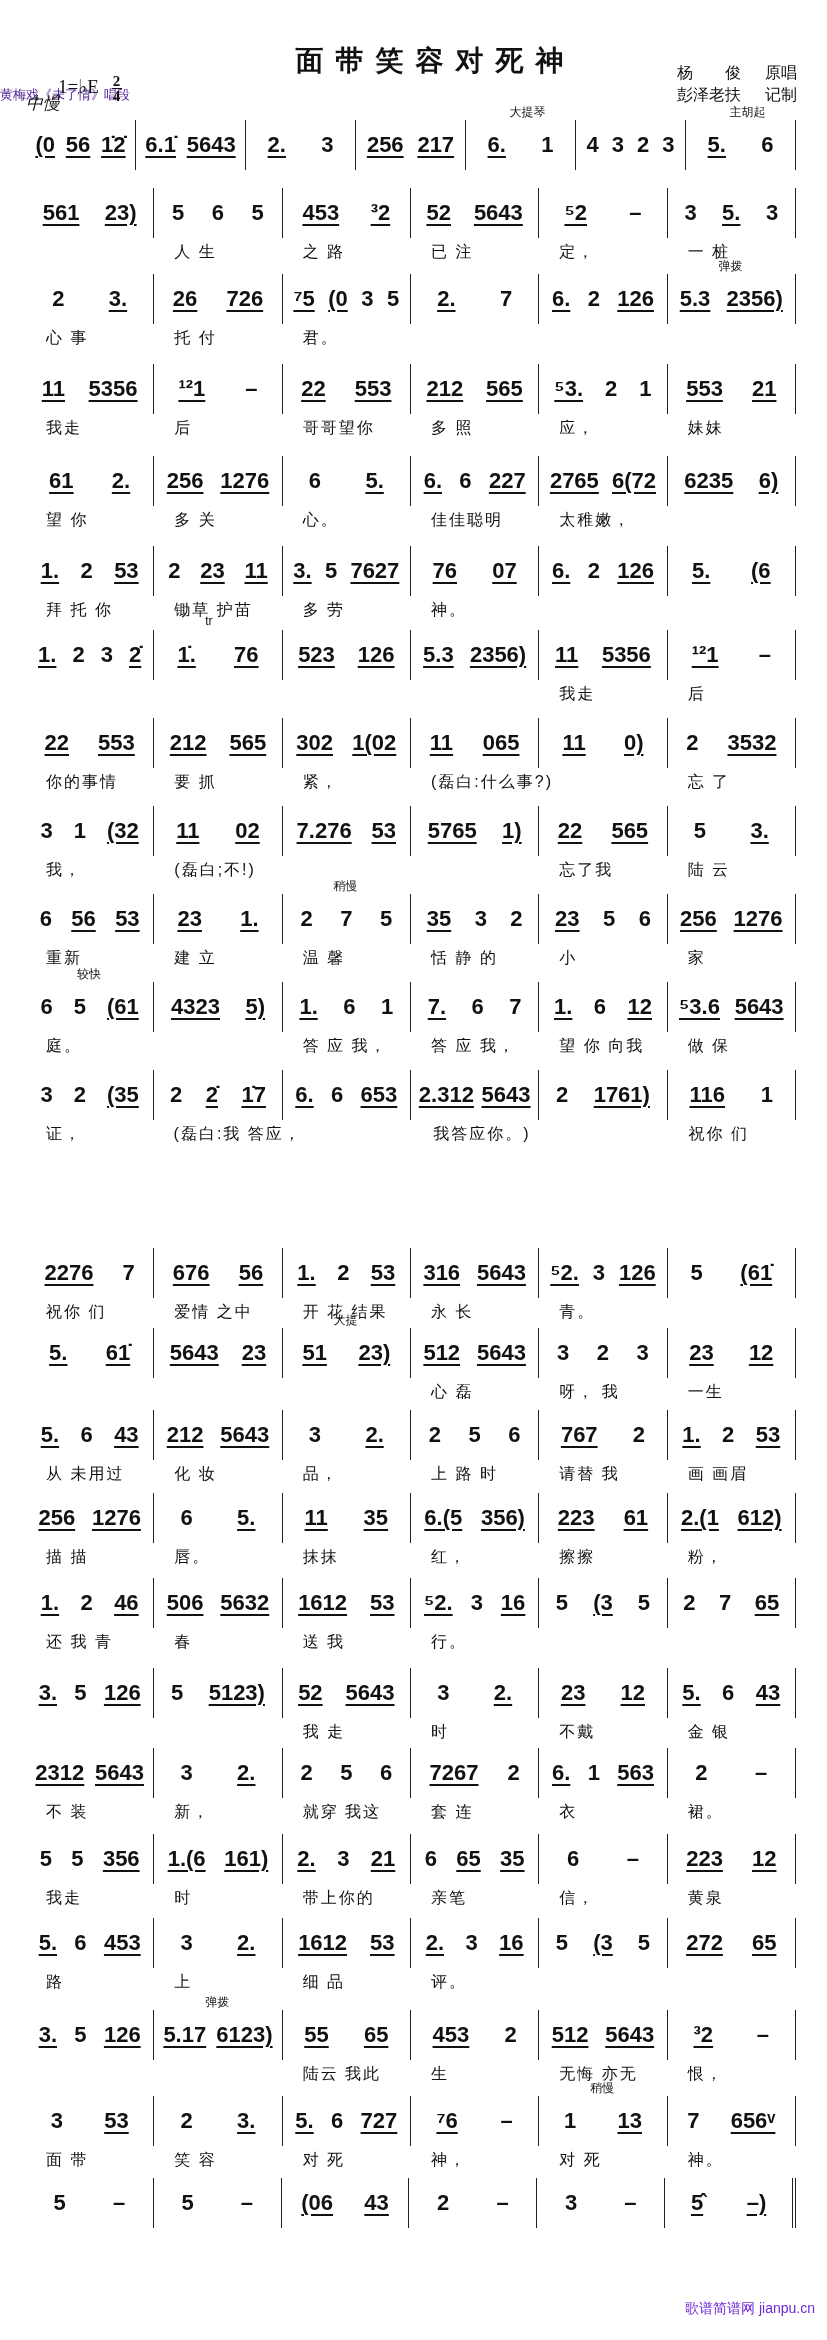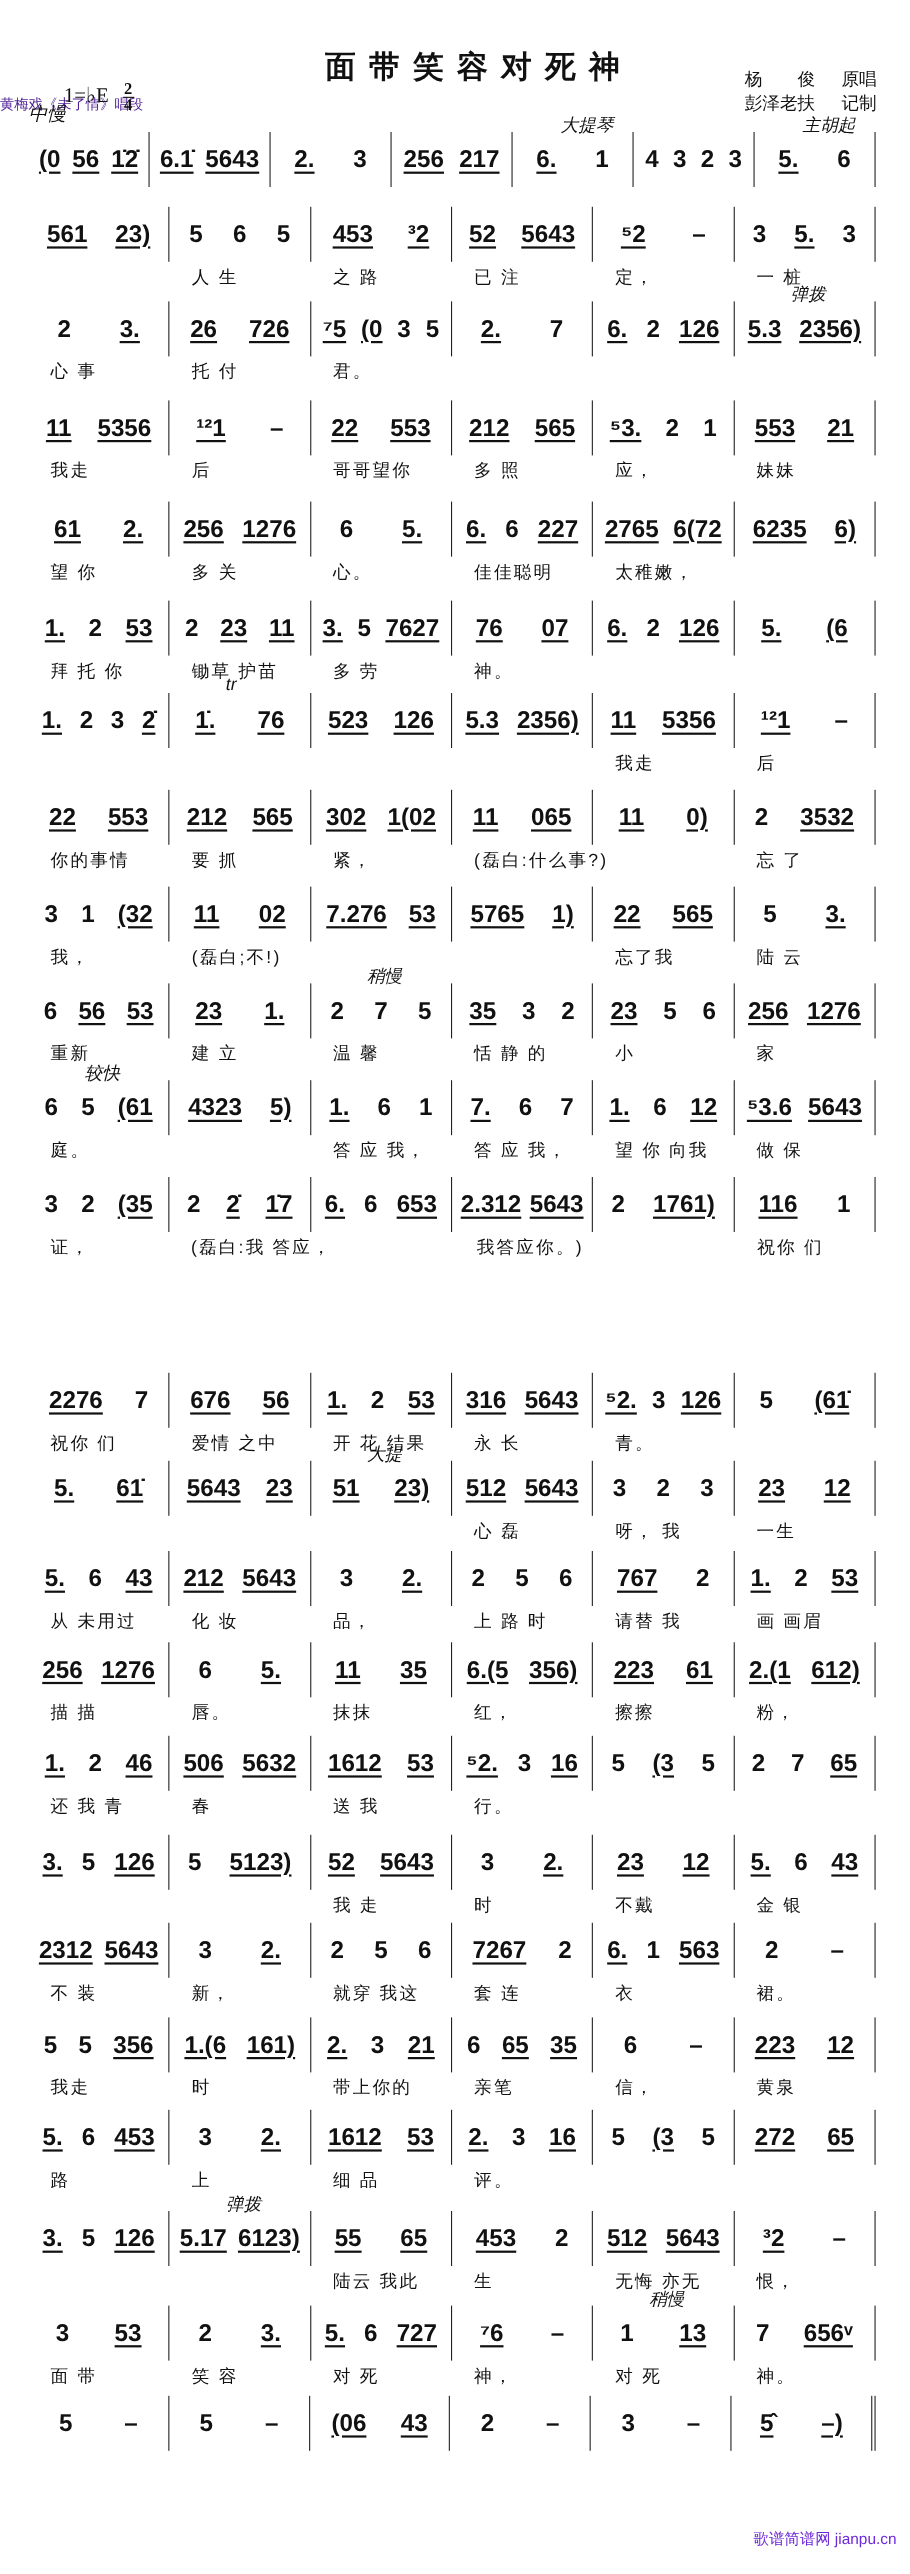--- a/index.html
+++ b/index.html
@@ -12,21 +12,21 @@
   .credits { position: absolute; right: 30px; top: 62px; font-size: 16px; line-height: 22px; text-align: right; }
   .credit { display: flex; justify-content: space-between; gap: 24px; }
   .tempo-top { position: absolute; left: 26px; top: 92px; font-size: 17px; font-style: italic; }
   .row { position: absolute; left: 26px; width: 770px; height: 50px; }
   .bars { display: flex; height: 50px; }
   .bar { flex: 1; border-right: 1.5px solid #222; display: flex; align-items: center; justify-content: space-around; font-weight: bold; font-size: 22px; position: relative; padding: 0 4px; white-space: nowrap; }
   .bar.nolead { border-left: none; }
   .bar.end { border-right: 4px double #222; }
   .note { text-decoration: underline; text-decoration-thickness: 1.5px; text-underline-offset: 4px; }
   .plain { text-decoration: none; }
-  .mark { position: absolute; top: -16px; left: 40%; font-size: 16px; font-style: italic; font-weight: normal; }
+  .mark { position: absolute; top: -16px; left: 40%; font-size: 12px; font-weight: normal; }
   .lyrics { position: absolute; left: 16px; top: 54px; width: 770px; display: flex; font-size: 16px; letter-spacing: 2px; }
   .lyr-seg { flex: 1; padding-left: 4px; white-space: nowrap; }
   .watermark { position: absolute; right: 12px; bottom: 22px; font-size: 14px; color: #555; }
   .watermark span { color: #6d28d9; }
 </style>
 </head>
 <body>
 
 <div class="title">面带笑容对死神</div>
 <div class="subtitle">黄梅戏《未了情》唱段</div>

